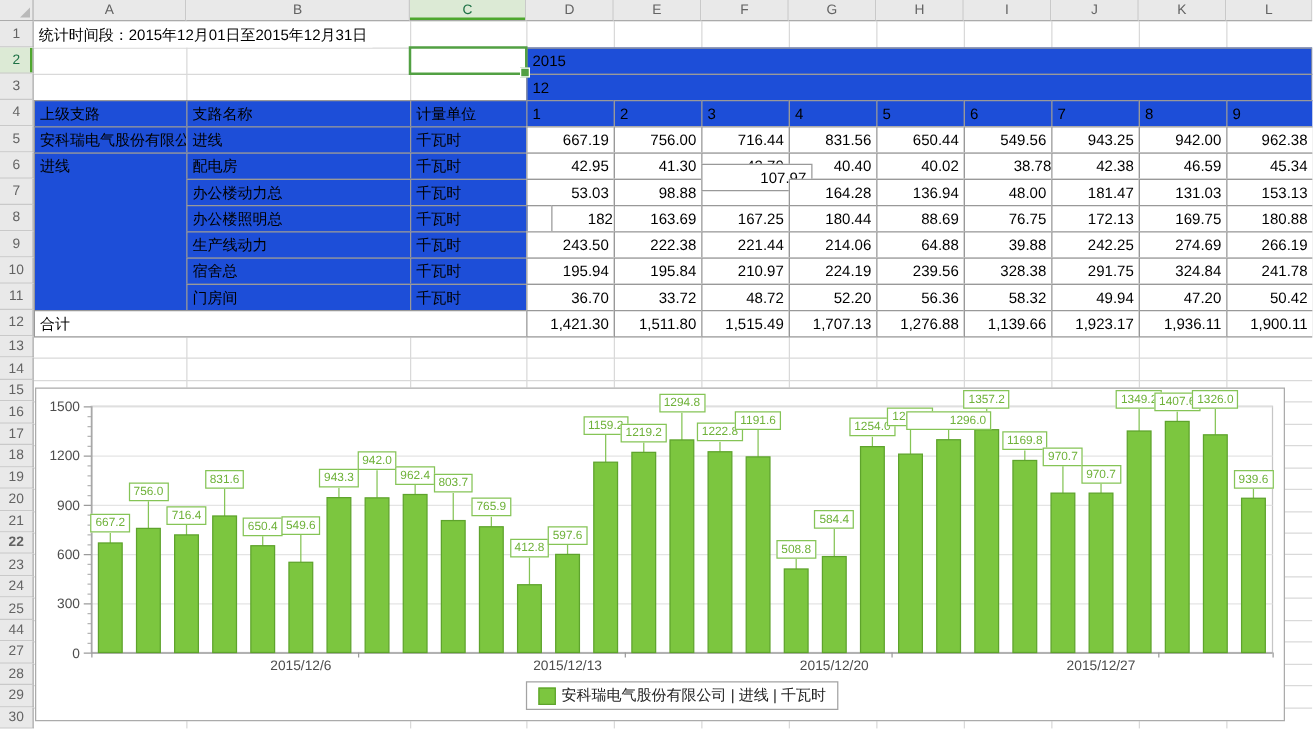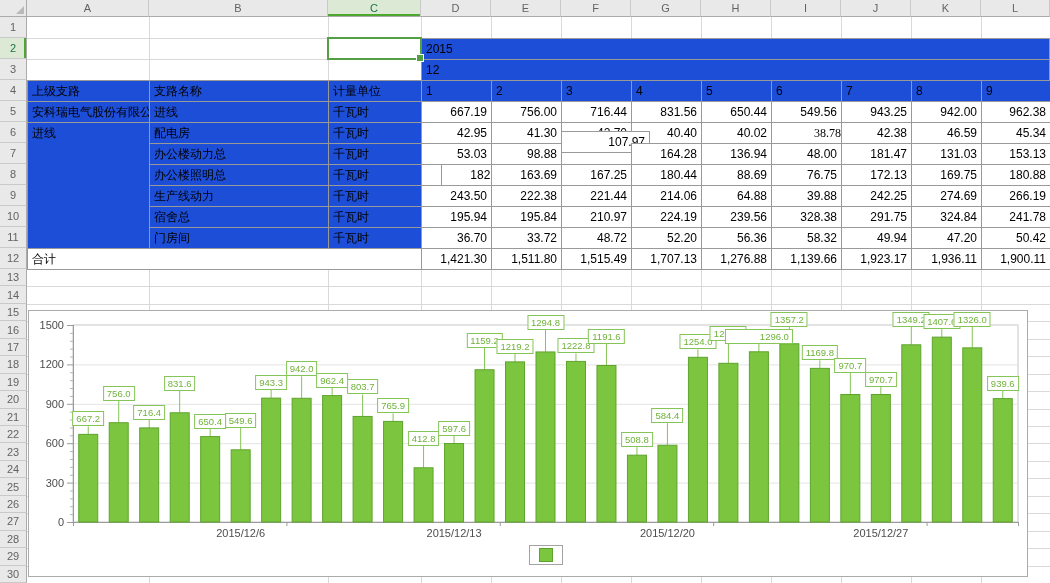--- a/index.html
+++ b/index.html
@@ -85,25 +85,25 @@
       <div class="rowhead" style="top: 248px; height: 21px;">12</div>
       <div class="rowhead" style="top: 269px; height: 17.4444px;">13</div>
       <div class="rowhead" style="top: 286.444px; height: 17.4444px;">14</div>
       <div class="rowhead" style="top: 303.889px; height: 17.4444px;">15</div>
       <div class="rowhead" style="top: 321.333px; height: 17.4444px;">16</div>
       <div class="rowhead" style="top: 338.778px; height: 17.4444px;">17</div>
       <div class="rowhead" style="top: 356.222px; height: 17.4444px;">18</div>
       <div class="rowhead" style="top: 373.667px; height: 17.4444px;">19</div>
       <div class="rowhead" style="top: 391.111px; height: 17.4444px;">20</div>
       <div class="rowhead" style="top: 408.556px; height: 17.4444px;">21</div>
-      <div class="rowhead" style="top: 426px; height: 17.4444px;">22</div>
+      <div class="rowhead" style="top: 426px; height: 17.4444px; font-weight: bold;">22</div>
       <div class="rowhead" style="top: 443.444px; height: 17.4444px;">23</div>
       <div class="rowhead" style="top: 460.889px; height: 17.4444px;">24</div>
       <div class="rowhead" style="top: 478.333px; height: 17.4444px;">25</div>
-      <div class="rowhead" style="top: 495.778px; height: 17.4444px;">26</div>
+      <div class="rowhead" style="top: 495.778px; height: 17.4444px;">44</div>
       <div class="rowhead" style="top: 513.222px; height: 17.4444px;">27</div>
       <div class="rowhead" style="top: 530.667px; height: 17.4444px;">28</div>
       <div class="rowhead" style="top: 548.111px; height: 17.4444px;">29</div>
       <div class="rowhead" style="top: 565.556px; height: 17.4444px;">30</div>
     </div>
   <div id="gridlines">
       <div class="gl" style="left: 149px; top: 17px; width: 1px; height: 566px;"></div>
       <div class="gl" style="left: 328px; top: 17px; width: 1px; height: 566px;"></div>
       <div class="gl" style="left: 421px; top: 17px; width: 1px; height: 566px;"></div>
       <div class="gl" style="left: 491px; top: 17px; width: 1px; height: 566px;"></div>
@@ -173,21 +173,21 @@
       <div class="cell bordered white num" style="left: 911px; top: 101px; width: 71px; height: 22px;">942.00</div>
       <div class="cell bordered white num" style="left: 981px; top: 101px; width: 70px; height: 22px;">962.38</div>
       <div class="cell bordered gray txt" style="left: 27px; top: 122px; width: 123px; height: 127px; line-height: 20px;">进线</div>
       <div class="cell bordered gray txt" style="left: 149px; top: 122px; width: 180px; height: 22px;">配电房</div>
       <div class="cell bordered gray txt" style="left: 328px; top: 122px; width: 94px; height: 22px;">千瓦时</div>
       <div class="cell bordered white num" style="left: 421px; top: 122px; width: 71px; height: 22px;">42.95</div>
       <div class="cell bordered white num" style="left: 491px; top: 122px; width: 71px; height: 22px;">41.30</div>
       <div class="cell bordered white num" style="left: 561px; top: 122px; width: 71px; height: 22px;">42.70</div>
       <div class="cell bordered white num" style="left: 631px; top: 122px; width: 71px; height: 22px;">40.40</div>
       <div class="cell bordered white num" style="left: 701px; top: 122px; width: 71px; height: 22px;">40.02</div>
-      <div class="cell bordered white num" style="left: 771px; top: 122px; width: 75px; height: 22px; font-family: Liberation Serif, serif;">38.78</div>
+      <div class="cell bordered white num" style="left: 771px; top: 122px; width: 75px; height: 22px;">38.78</div>
       <div class="cell bordered white num" style="left: 841px; top: 122px; width: 71px; height: 22px;">42.38</div>
       <div class="cell bordered white num" style="left: 911px; top: 122px; width: 71px; height: 22px;">46.59</div>
       <div class="cell bordered white num" style="left: 981px; top: 122px; width: 70px; height: 22px;">45.34</div>
       <div class="cell bordered gray txt" style="left: 149px; top: 143px; width: 180px; height: 22px;">办公楼动力总</div>
       <div class="cell bordered gray txt" style="left: 328px; top: 143px; width: 94px; height: 22px;">千瓦时</div>
       <div class="cell bordered white num" style="left: 421px; top: 143px; width: 71px; height: 22px;">53.03</div>
       <div class="cell bordered white num" style="left: 491px; top: 143px; width: 71px; height: 22px;">98.88</div>
       <div class="cell bordered white num" style="left: 561px; top: 131px; width: 89px; height: 22px;">107.97</div>
       <div class="cell bordered white num" style="left: 631px; top: 143px; width: 71px; height: 22px;">164.28</div>
       <div class="cell bordered white num" style="left: 701px; top: 143px; width: 71px; height: 22px;">136.94</div>
@@ -243,20 +243,21 @@
       <div class="cell bordered white num" style="left: 421px; top: 248px; width: 71px; height: 22px;">1,421.30</div>
       <div class="cell bordered white num" style="left: 491px; top: 248px; width: 71px; height: 22px;">1,511.80</div>
       <div class="cell bordered white num" style="left: 561px; top: 248px; width: 71px; height: 22px;">1,515.49</div>
       <div class="cell bordered white num" style="left: 631px; top: 248px; width: 71px; height: 22px;">1,707.13</div>
       <div class="cell bordered white num" style="left: 701px; top: 248px; width: 71px; height: 22px;">1,276.88</div>
       <div class="cell bordered white num" style="left: 771px; top: 248px; width: 71px; height: 22px;">1,139.66</div>
       <div class="cell bordered white num" style="left: 841px; top: 248px; width: 71px; height: 22px;">1,923.17</div>
       <div class="cell bordered white num" style="left: 911px; top: 248px; width: 71px; height: 22px;">1,936.11</div>
       <div class="cell bordered white num" style="left: 981px; top: 248px; width: 70px; height: 22px;">1,900.11</div>
     </div>
+  <div class="title-cell">统计时间段：2015年12月01日至2015年12月31日</div>
   <div id="chart" style="left: 28px; top: 310px; width: 1000px; height: 267px;">
     <svg id="chart-svg" width="1000" height="267">
         <rect x="44" y="14" width="945" height="197" fill="none" stroke="#c6c6c6" stroke-width="1"></rect>
         <line x1="38" y1="211.5" x2="44" y2="211.5" stroke="#9b9b9b" stroke-width="1"></line>
         <text x="35" y="215" text-anchor="end" font-size="11px" fill="#4d4d4d" font-family="&quot;Liberation Sans&quot;,sans-serif">0</text>
         <line x1="44" y1="172.1" x2="989" y2="172.1" stroke="#e4e4e4" stroke-width="1"></line>
         <line x1="38" y1="172.1" x2="44" y2="172.1" stroke="#9b9b9b" stroke-width="1"></line>
         <text x="35" y="175.6" text-anchor="end" font-size="11px" fill="#4d4d4d" font-family="&quot;Liberation Sans&quot;,sans-serif">300</text>
         <line x1="44" y1="132.7" x2="989" y2="132.7" stroke="#e4e4e4" stroke-width="1"></line>
         <line x1="38" y1="132.7" x2="44" y2="132.7" stroke="#9b9b9b" stroke-width="1"></line>
@@ -393,18 +394,19 @@
         <div class="bar-label" style="left: 912.79px; top: 3.1352px;">1407.6</div>
         <div class="bar-label" style="left: 943.274px; top: 1px;">1326.0</div>
         <div class="bar-label" style="left: 973.758px; top: 64.5992px;">939.6</div>
         <div class="x-label" style="left: 211.661px; top: 216px;">2015/12/6</div>
         <div class="x-label" style="left: 425.048px; top: 216px;">2015/12/13</div>
         <div class="x-label" style="left: 638.435px; top: 216px;">2015/12/20</div>
         <div class="x-label" style="left: 851.823px; top: 216px;">2015/12/27</div>
       </div>
     <div id="legend" style="left: 516.5px; top: 234px;">
       <span class="swatch"></span>
+      <span>安科瑞电气股份有限公司 | 进线 | 千瓦时</span>
     </div>
   </div>
   <div id="selection" style="left: 327px; top: 37px; width: 95px; height: 23px;">
     <div class="fill-handle"></div>
   </div>
 </div>
 
 </body></html>

